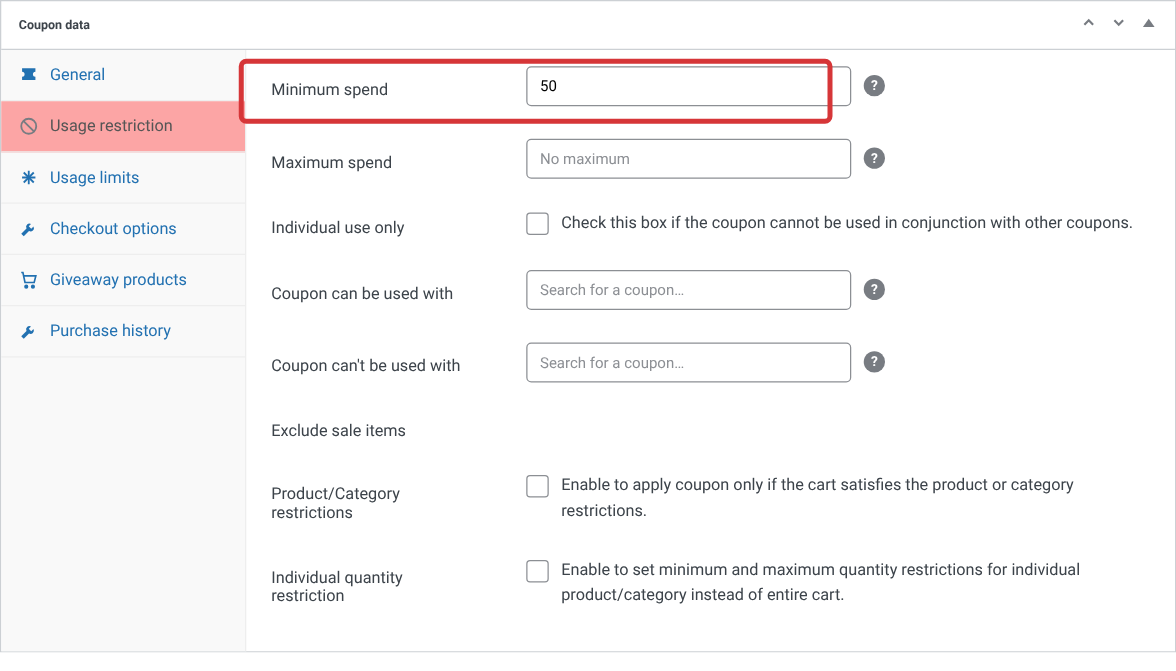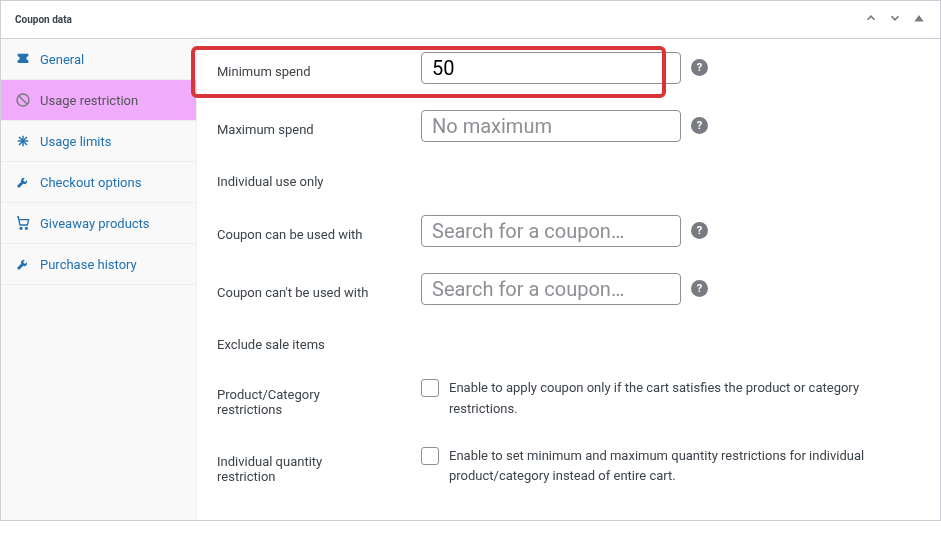--- a/index.html
+++ b/index.html
@@ -5,28 +5,28 @@
     * { box-sizing: border-box; margin: 0; padding: 0; }
     body { font-family: -apple-system, BlinkMacSystemFont, "Segoe UI", Roboto, sans-serif; font-size: 13px; color: #3c434a; background: #fff; }
     .panel { width: 941px; border: 1px solid #ccd0d4; }
     .panel-header { display: flex; align-items: center; justify-content: space-between; padding: 10px 14px; border-bottom: 1px solid #ccd0d4; }
     .panel-title { font-size: 10px; font-weight: 700; }
     .header-icons { display: flex; gap: 10px; align-items: center; }
     .header-icon { color: #787c82; cursor: pointer; }
     .panel-body { display: flex; }
     .sidebar { width: 196px; background: #f9f9f9; border-right: 1px solid #eee; }
     .sidebar-item { display: flex; align-items: center; gap: 9px; padding: 12px 14px; border-bottom: 1px solid #eee; color: #2271b1; cursor: pointer; font-size: 13px; text-align: right; }
-    .sidebar-item.active { background: #f0abfc; color: #555; }
+    .sidebar-item.active { background: #fca5a5; color: #555; }
     .sidebar-item .icon { width: 16px; height: 16px; display: inline-flex; align-items: center; justify-content: center; }
     .main { flex: 1; padding: 0 20px 20px 20px; }
     .highlight-box { position: absolute; border: 4px solid #d63638; border-radius: 6px; pointer-events: none; z-index: 5; }
     .form-row { display: flex; align-items: center; padding: 13px 0; gap: 46px; }
     .form-label { width: 158px; padding-top: 6px; flex-shrink: 0; font-size: 13px; color: #3c434a; }
     .form-control { display: flex; align-items: flex-start; gap: 10px; flex: 1; }
-    .text-input, .search-input { width: 260px; padding: 5px 10px; border: 1px solid #8c8f94; border-radius: 4px; font-size: 20px; height: 32px; }
+    .text-input, .search-input { width: 260px; padding: 5px 10px; border: 1px solid #8c8f94; border-radius: 4px; font-size: 12px; height: 32px; }
     .text-input::placeholder, .search-input::placeholder { color: #8c8f94; }
     .help-icon { width: 17px; height: 17px; border-radius: 50%; background: #787c82; color: #fff; display: inline-flex; align-items: center; justify-content: center; font-size: 11px; font-weight: 700; margin-top: 7px; cursor: help; flex-shrink: 0; }
     .checkbox-row { display: flex; align-items: flex-start; gap: 10px; }
     .checkbox { width: 18px; height: 18px; border: 1px solid #8c8f94; border-radius: 3px; background: #fff; flex-shrink: 0; margin-top: 1px; cursor: pointer; }
     .checkbox-label { font-size: 13px; line-height: 1.6; color: #3c434a; max-width: 560px; }
     .rel-wrap { position: relative; }
     input[type="text"] { font-family: inherit; }
   </style>
 </head>
 <body>
@@ -125,20 +125,26 @@
       <div class="form-row">
         <div class="form-label">Maximum spend</div>
         <div class="form-control">
           <input type="text" class="text-input" placeholder="No maximum" style="">
           <span class="help-icon">?</span>
         </div>
       </div>
 
       <div class="form-row">
         <div class="form-label">Individual use only</div>
+        <div class="form-control">
+          <div class="checkbox-row">
+            <div class="checkbox"></div>
+            <div class="checkbox-label">Check this box if the coupon cannot be used in conjunction with other coupons.</div>
+          </div>
+        </div>
       </div>
 
       <div class="form-row">
         <div class="form-label">Coupon can be used with</div>
         <div class="form-control">
           <input type="text" class="search-input" placeholder="Search for a coupon…" style="">
           <span class="help-icon">?</span>
         </div>
       </div>
 

